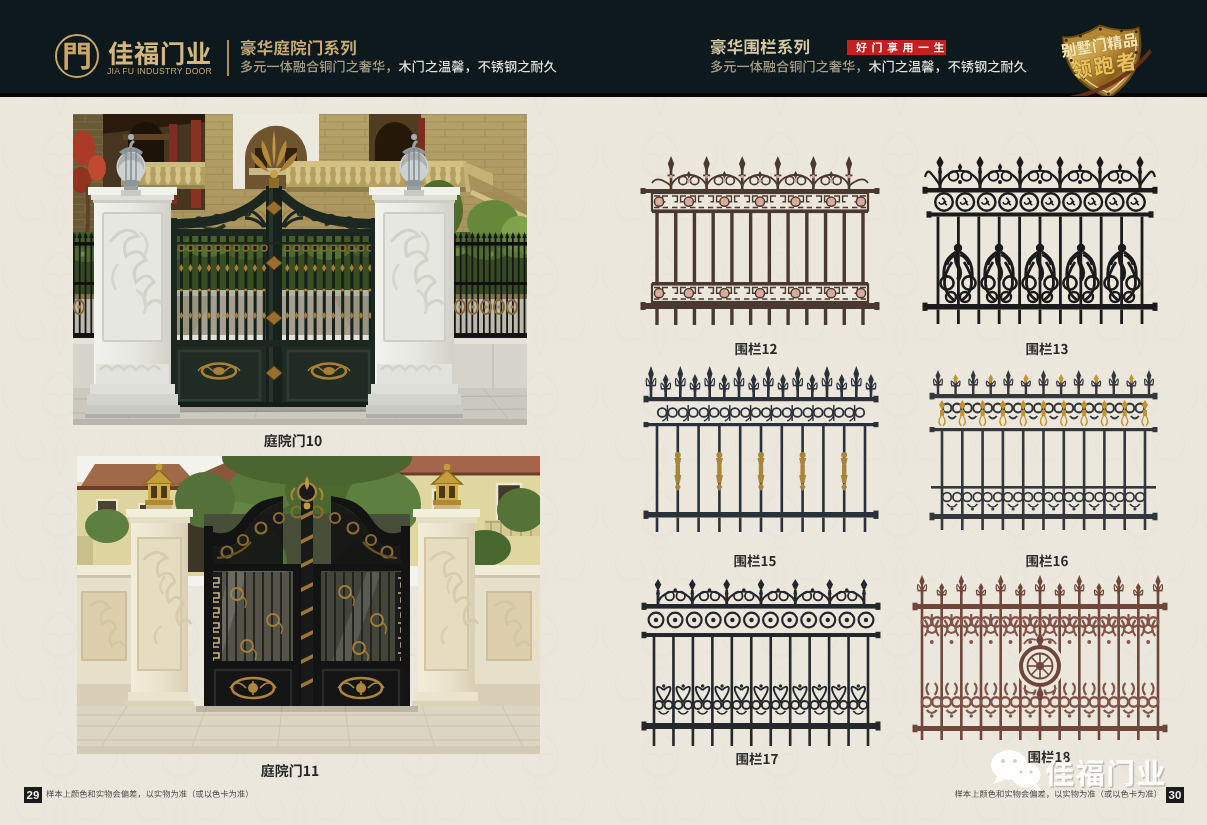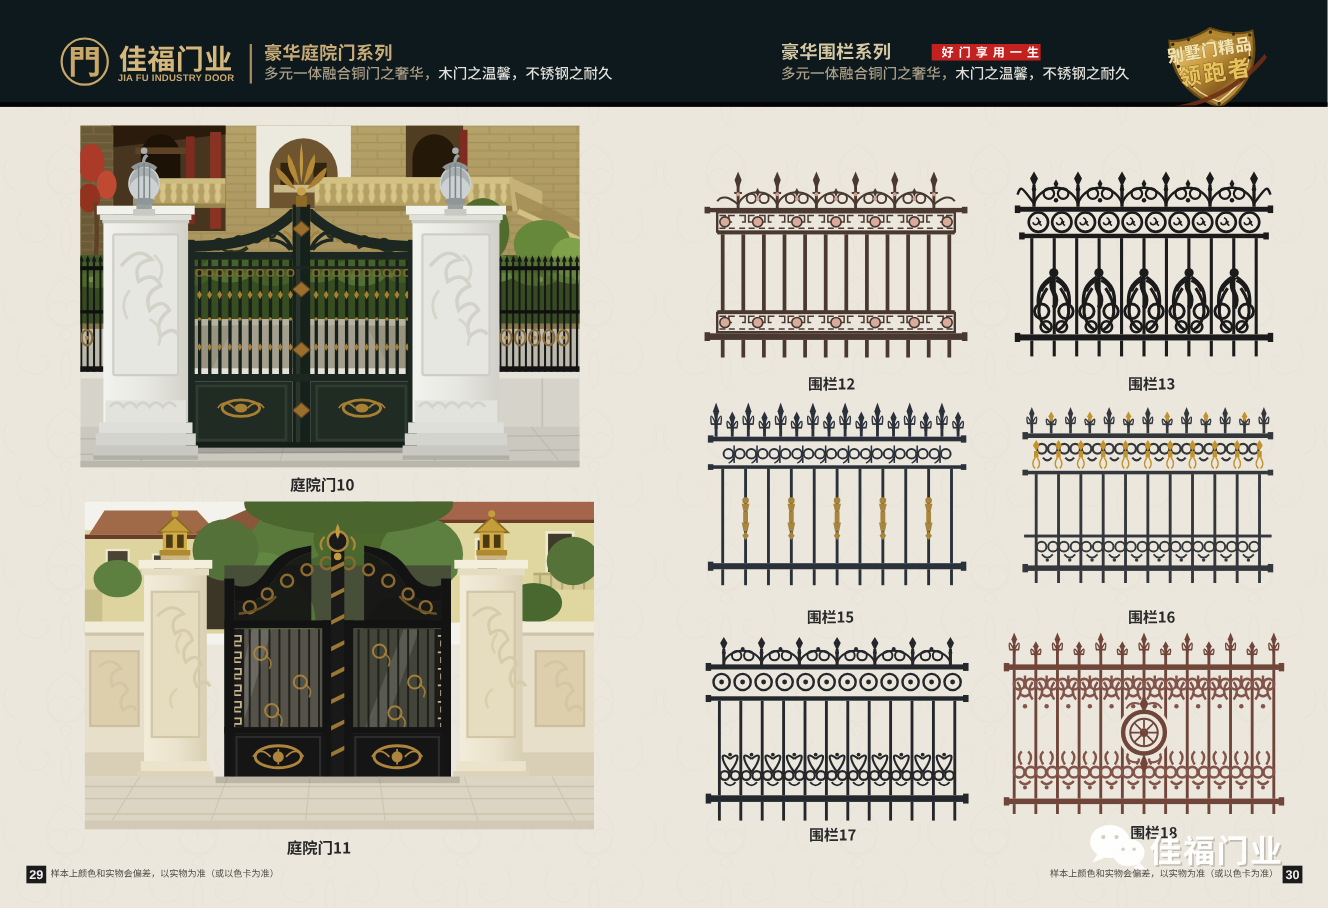--- a/index.html
+++ b/index.html
@@ -12,21 +12,21 @@
 <path d="M60 78 C52 92 56 108 60 114 C64 108 68 92 60 78"></path>
 <circle cx="60" cy="64" r="5"></circle>
 <path d="M6 26 C0 36 4 50 14 52 M114 26 C120 36 116 50 106 52"></path>
 </g>
 </pattern>
 </defs>
 <rect width="1207" height="825" fill="url(#dmk)"></rect>
 </svg>
 <div class="abs" style="left:0;top:0;width:1207px;height:97px;background:#0d191d;border-bottom:4px solid #040404"></div>
 <div class="abs" style="left:55px;top:34px;width:44px;height:44px;border:2px solid #c9a768;border-radius:50%"></div>
-<div class="abs" style="left:107px;top:66px;width:200px;font-size:8.7px;font-weight:bold;letter-spacing:0.2px;color:#c7a76c">JIA FU INDUSTRY DOOR</div>
+<div class="abs" style="left:107px;top:66px;width:200px;font-size:8.7px;font-weight:normal;letter-spacing:0.2px;color:#c7a76c">JIA FU INDUSTRY DOOR</div>
 <div class="abs" style="left:227px;top:40px;width:2px;height:36px;background:#ac8f58"></div>
 <div class="abs" style="left:847px;top:39.5px;width:99px;height:15.5px;background:#c32120"></div>
 <svg style="position:absolute;left:1052px;top:22px" width="106" height="74" viewBox="0 0 120 86">
     <g transform="rotate(-7 60 52)">
 <defs>
         <linearGradient id="bgold" x1="0" y1="0" x2="0.7" y2="1">
 <stop offset="0" stop-color="#f8e49a"></stop>
           <stop offset="0.45" stop-color="#c89b42"></stop>
 <stop offset="0.75" stop-color="#8a5f1e"></stop>
           <stop offset="1" stop-color="#d8b35c"></stop>

